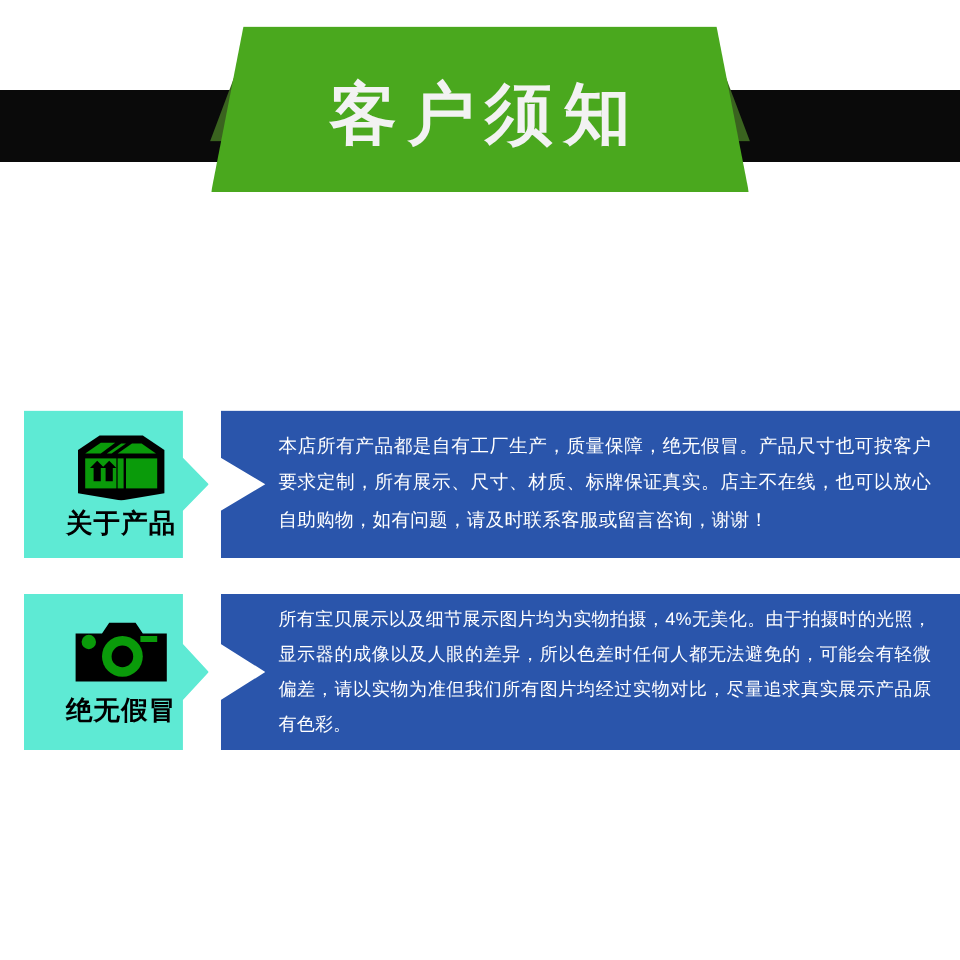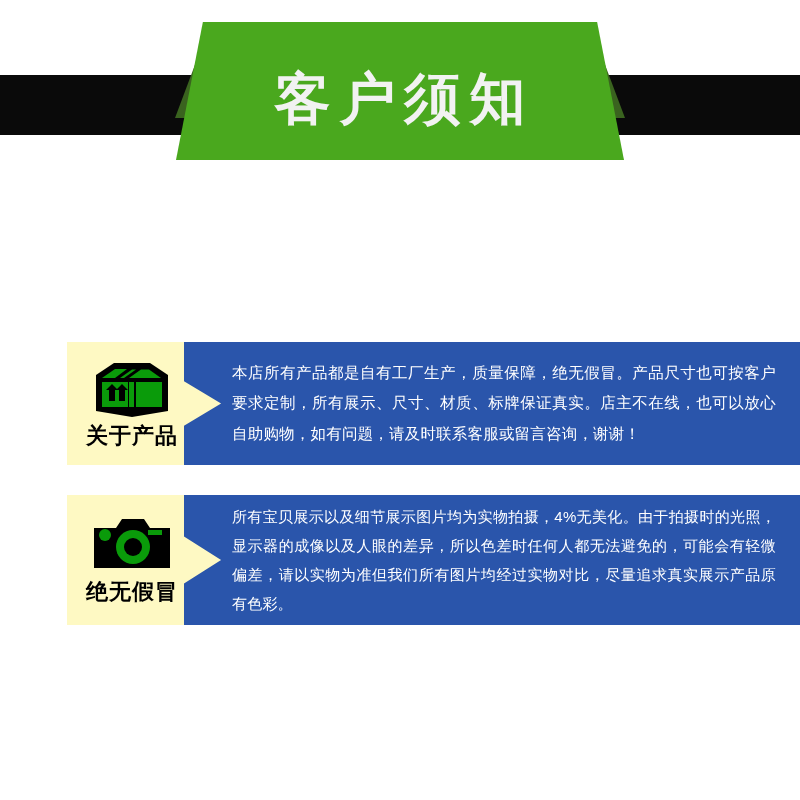--- a/index.html
+++ b/index.html
@@ -13,20 +13,21 @@
     font-family: "Liberation Sans", "DejaVu Sans", sans-serif;
     overflow: hidden;
   }
 
   
   .header {
     position: relative;
     width: 800px;
     height: 160px;
     overflow: hidden;
+    font-family: Liberation Mono, monospace;
   }
   .header-blackbar {
     position: absolute;
     left: 0;
     top: 75px;
     width: 800px;
     height: 60px;
     background: #0a0a0a;
   }
   .fold-left {
@@ -82,29 +83,28 @@
   .row-1 { top: 182px; height: 123px; }
   .row-2 { top: 335px; height: 130px; }
   .row-3 { top: 495px; height: 130px; }
 
   .badge {
     position: absolute;
     left: 20px;
     top: 0;
     width: 154px;
     height: 100%;
-    background: #fef9c3;
+    background: #5eead4;
     clip-path: polygon(0 0, 86% 0, 86% 32%, 100% 50%, 86% 68%, 86% 100%, 0 100%);
     display: flex;
     flex-direction: column;
     align-items: flex-start;
     justify-content: center;
     box-sizing: border-box;
-    padding-left: 4px;
-    margin-left: 47px;
+    padding-left: 20px;
   }
   .badge-icon {
     width: 122px;
     height: 62px;
     display: flex;
     align-items: center;
     justify-content: center;
   }
   .badge-icon svg { display: block; }
   .badge-label {

